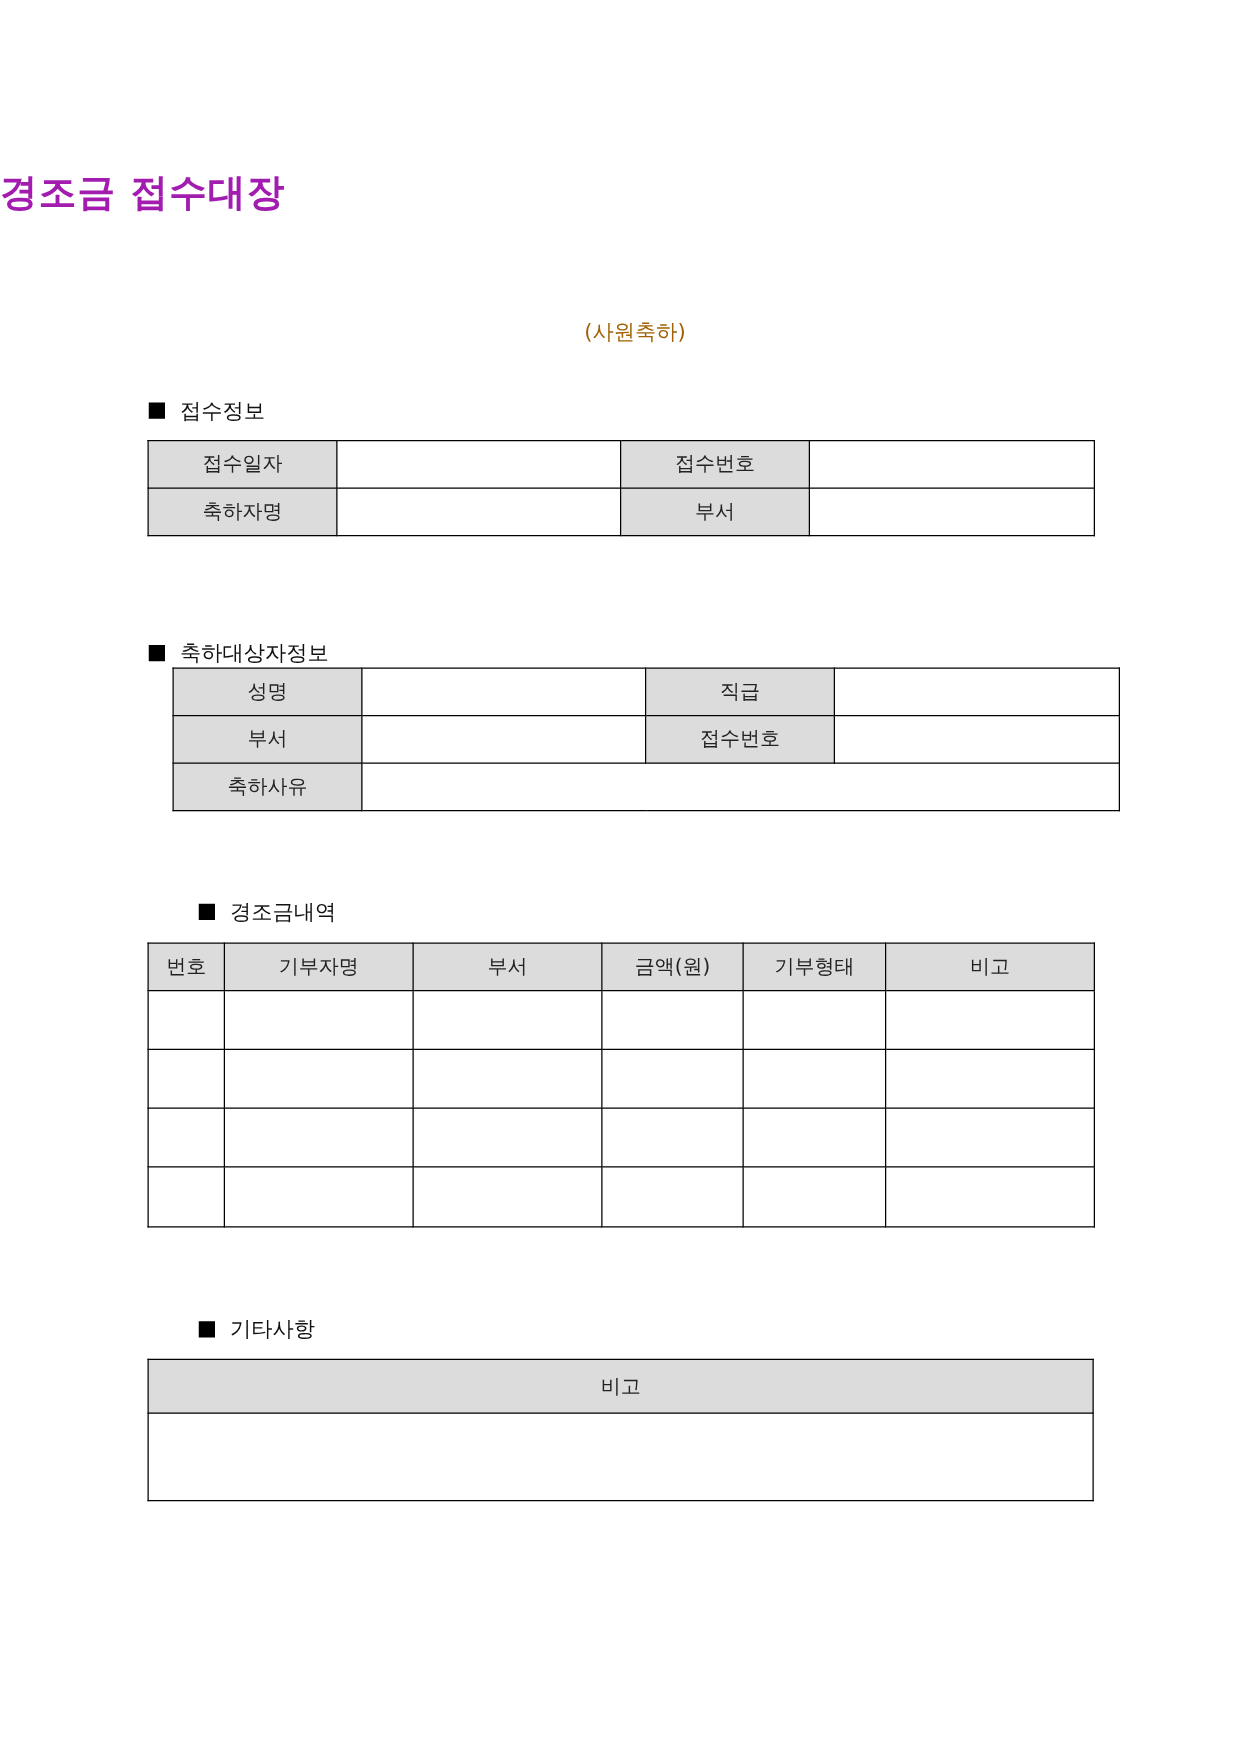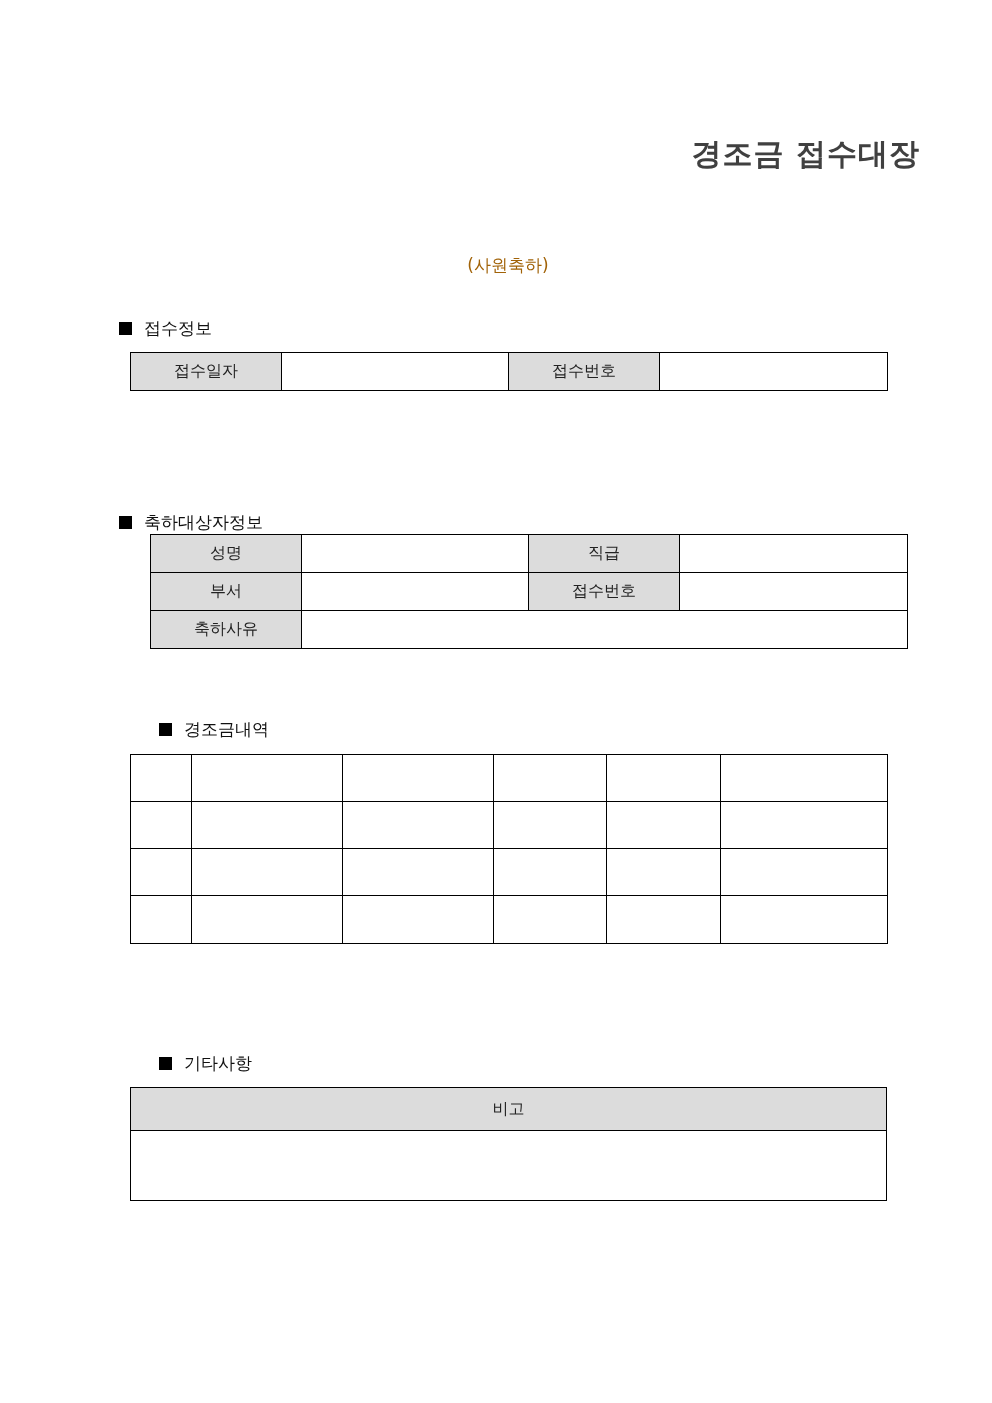--- a/index.html
+++ b/index.html
@@ -1,36 +1,36 @@
 <!DOCTYPE html>
 <html><head>
 <meta charset="utf-8">
 <style>
   html, body { margin: 0; padding: 0; background: #ffffff; }
   body {
     width: 992px; height: 1403px; position: relative; overflow: hidden;
     font-family: "DejaVu Sans", "Liberation Sans", sans-serif; color: #111;
   }
   .doc-title {
-    position: absolute; left: 0; width: 920px; top: 134px; text-align: right;
-    font-size: 30px; font-weight: bold; letter-spacing: 1px; color: #404040;
+    position: absolute; left: 0; width: 920px; top: 134px; text-align: left;
+    font-size: 30px; font-weight: bold; letter-spacing: 1px; color: #a21caf;
   }
   .doc-subtitle {
     position: absolute; left: 0; width: 992px; top: 254px; text-align: center;
     font-size: 17px; color: #a16207; padding-left: 12px;
   }
   .section-heading {
     position: absolute; left: 119px; font-size: 17px; font-weight: normal; color: #111;
     display: flex; align-items: center;
   }
   .section-heading .sq {
     display: inline-block; width: 13px; height: 13px; background: #000; margin-right: 12px;
   }
   table.grid {
-    position: absolute; left: 130px; border-collapse: collapse; table-layout: fixed;
+    position: absolute; left: 118px; border-collapse: collapse; table-layout: fixed;
     font-size: 16px; color: #222;
   }
   table.grid td, table.grid th {
     border: 1.5px solid #000; text-align: center; vertical-align: middle;
     padding: 0; font-weight: normal;
   }
   .lbl { background: #dcdcdc; }
   .val { background: #ffffff; }
 </style>
 </head>
@@ -48,20 +48,26 @@
       <col style="width:151px">
       <col style="width:227px">
       <col style="width:151px">
       <col style="width:228px">
     </colgroup>
   <tbody>
       <tr style="height:38px">
     <td class="lbl">접수일자</td>
     <td class="val"></td>
     <td class="lbl">접수번호</td>
+    <td class="val"></td>
+  </tr>
+  <tr style="height:38px">
+    <td class="lbl">축하자명</td>
+    <td class="val"></td>
+    <td class="lbl">부서</td>
     <td class="val"></td>
   </tr>
 </tbody>
   </table>
 
 <div class="section-heading" style="top:511px;">
   <span class="sq"></span>
   <span>축하대상자정보</span>
 </div>
 <table class="grid" style="top:534px; width:757px;margin-left:20px;">
@@ -98,20 +104,28 @@
 <table class="grid" style="top:754px; width:757px;">
   <colgroup>
     <col style="width:61px">
       <col style="width:151px">
       <col style="width:151px">
     <col style="width:113px">
       <col style="width:114px">
       <col style="width:167px">
   </colgroup>
   <tbody>
+      <tr style="height:38px">
+    <th class="lbl">번호</th>
+    <th class="lbl">기부자명</th>
+    <th class="lbl">부서</th>
+    <th class="lbl">금액(원)</th>
+    <th class="lbl">기부형태</th>
+    <th class="lbl">비고</th>
+  </tr>
   <tr style="height:47px">
     <td class="val"></td>
     <td class="val"></td>
     <td class="val"></td>
     <td class="val"></td>
     <td class="val"></td>
     <td class="val"></td>
   </tr>
   <tr style="height:47px">
     <td class="val"></td>

